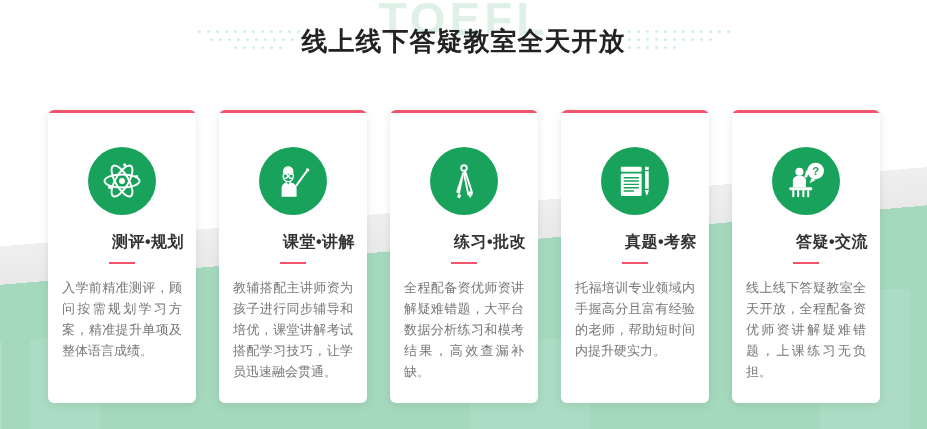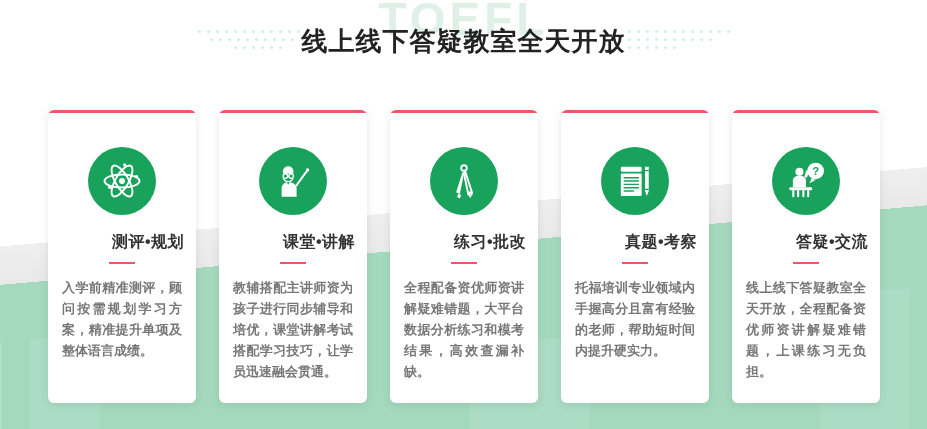--- a/index.html
+++ b/index.html
@@ -181,21 +181,20 @@
   }
 
   .card-body {
     margin-top: 13px;
     font-size: 13px;
     line-height: 21px;
     color: #777777;
     text-align: justify;
     text-align-last: left;
     padding: 0 2px;
-    font-weight: bold;
   }
 </style>
 </head>
 <body>
 
 <div id="stage">
 
   <div class="bg-layer">
     <div class="bg-grey-band"></div>
     <div class="bg-green-wedge"></div>

